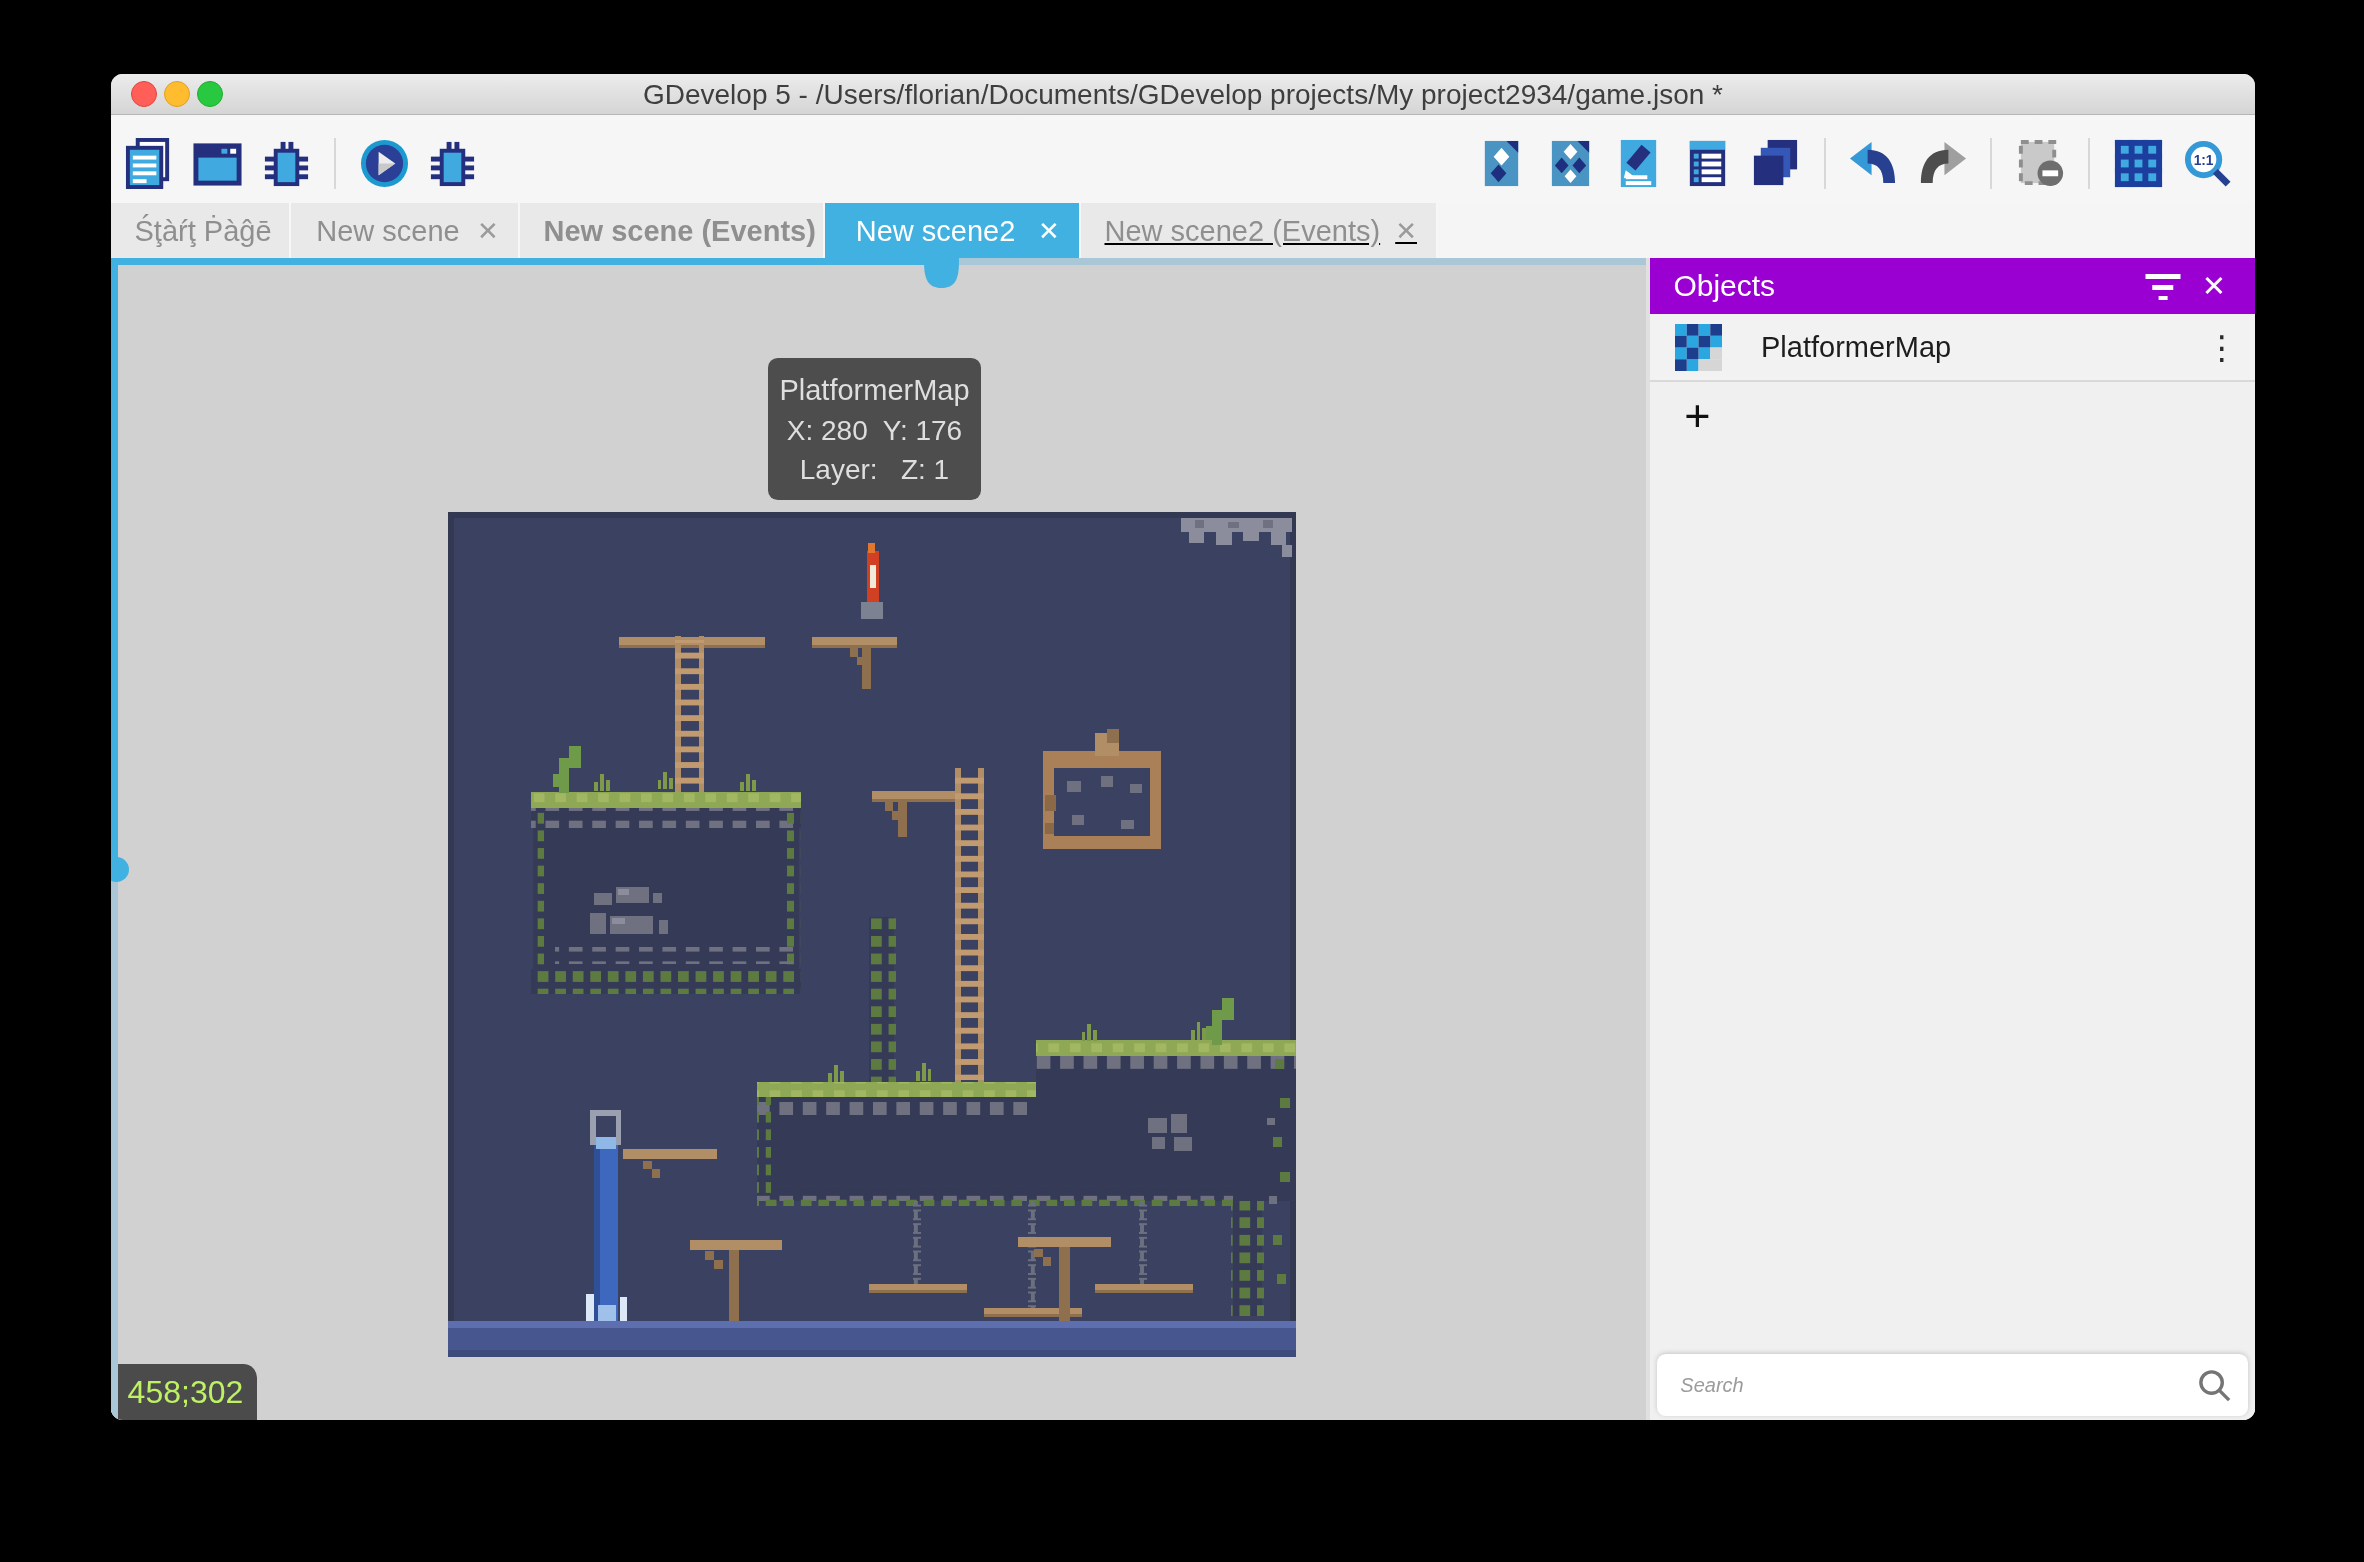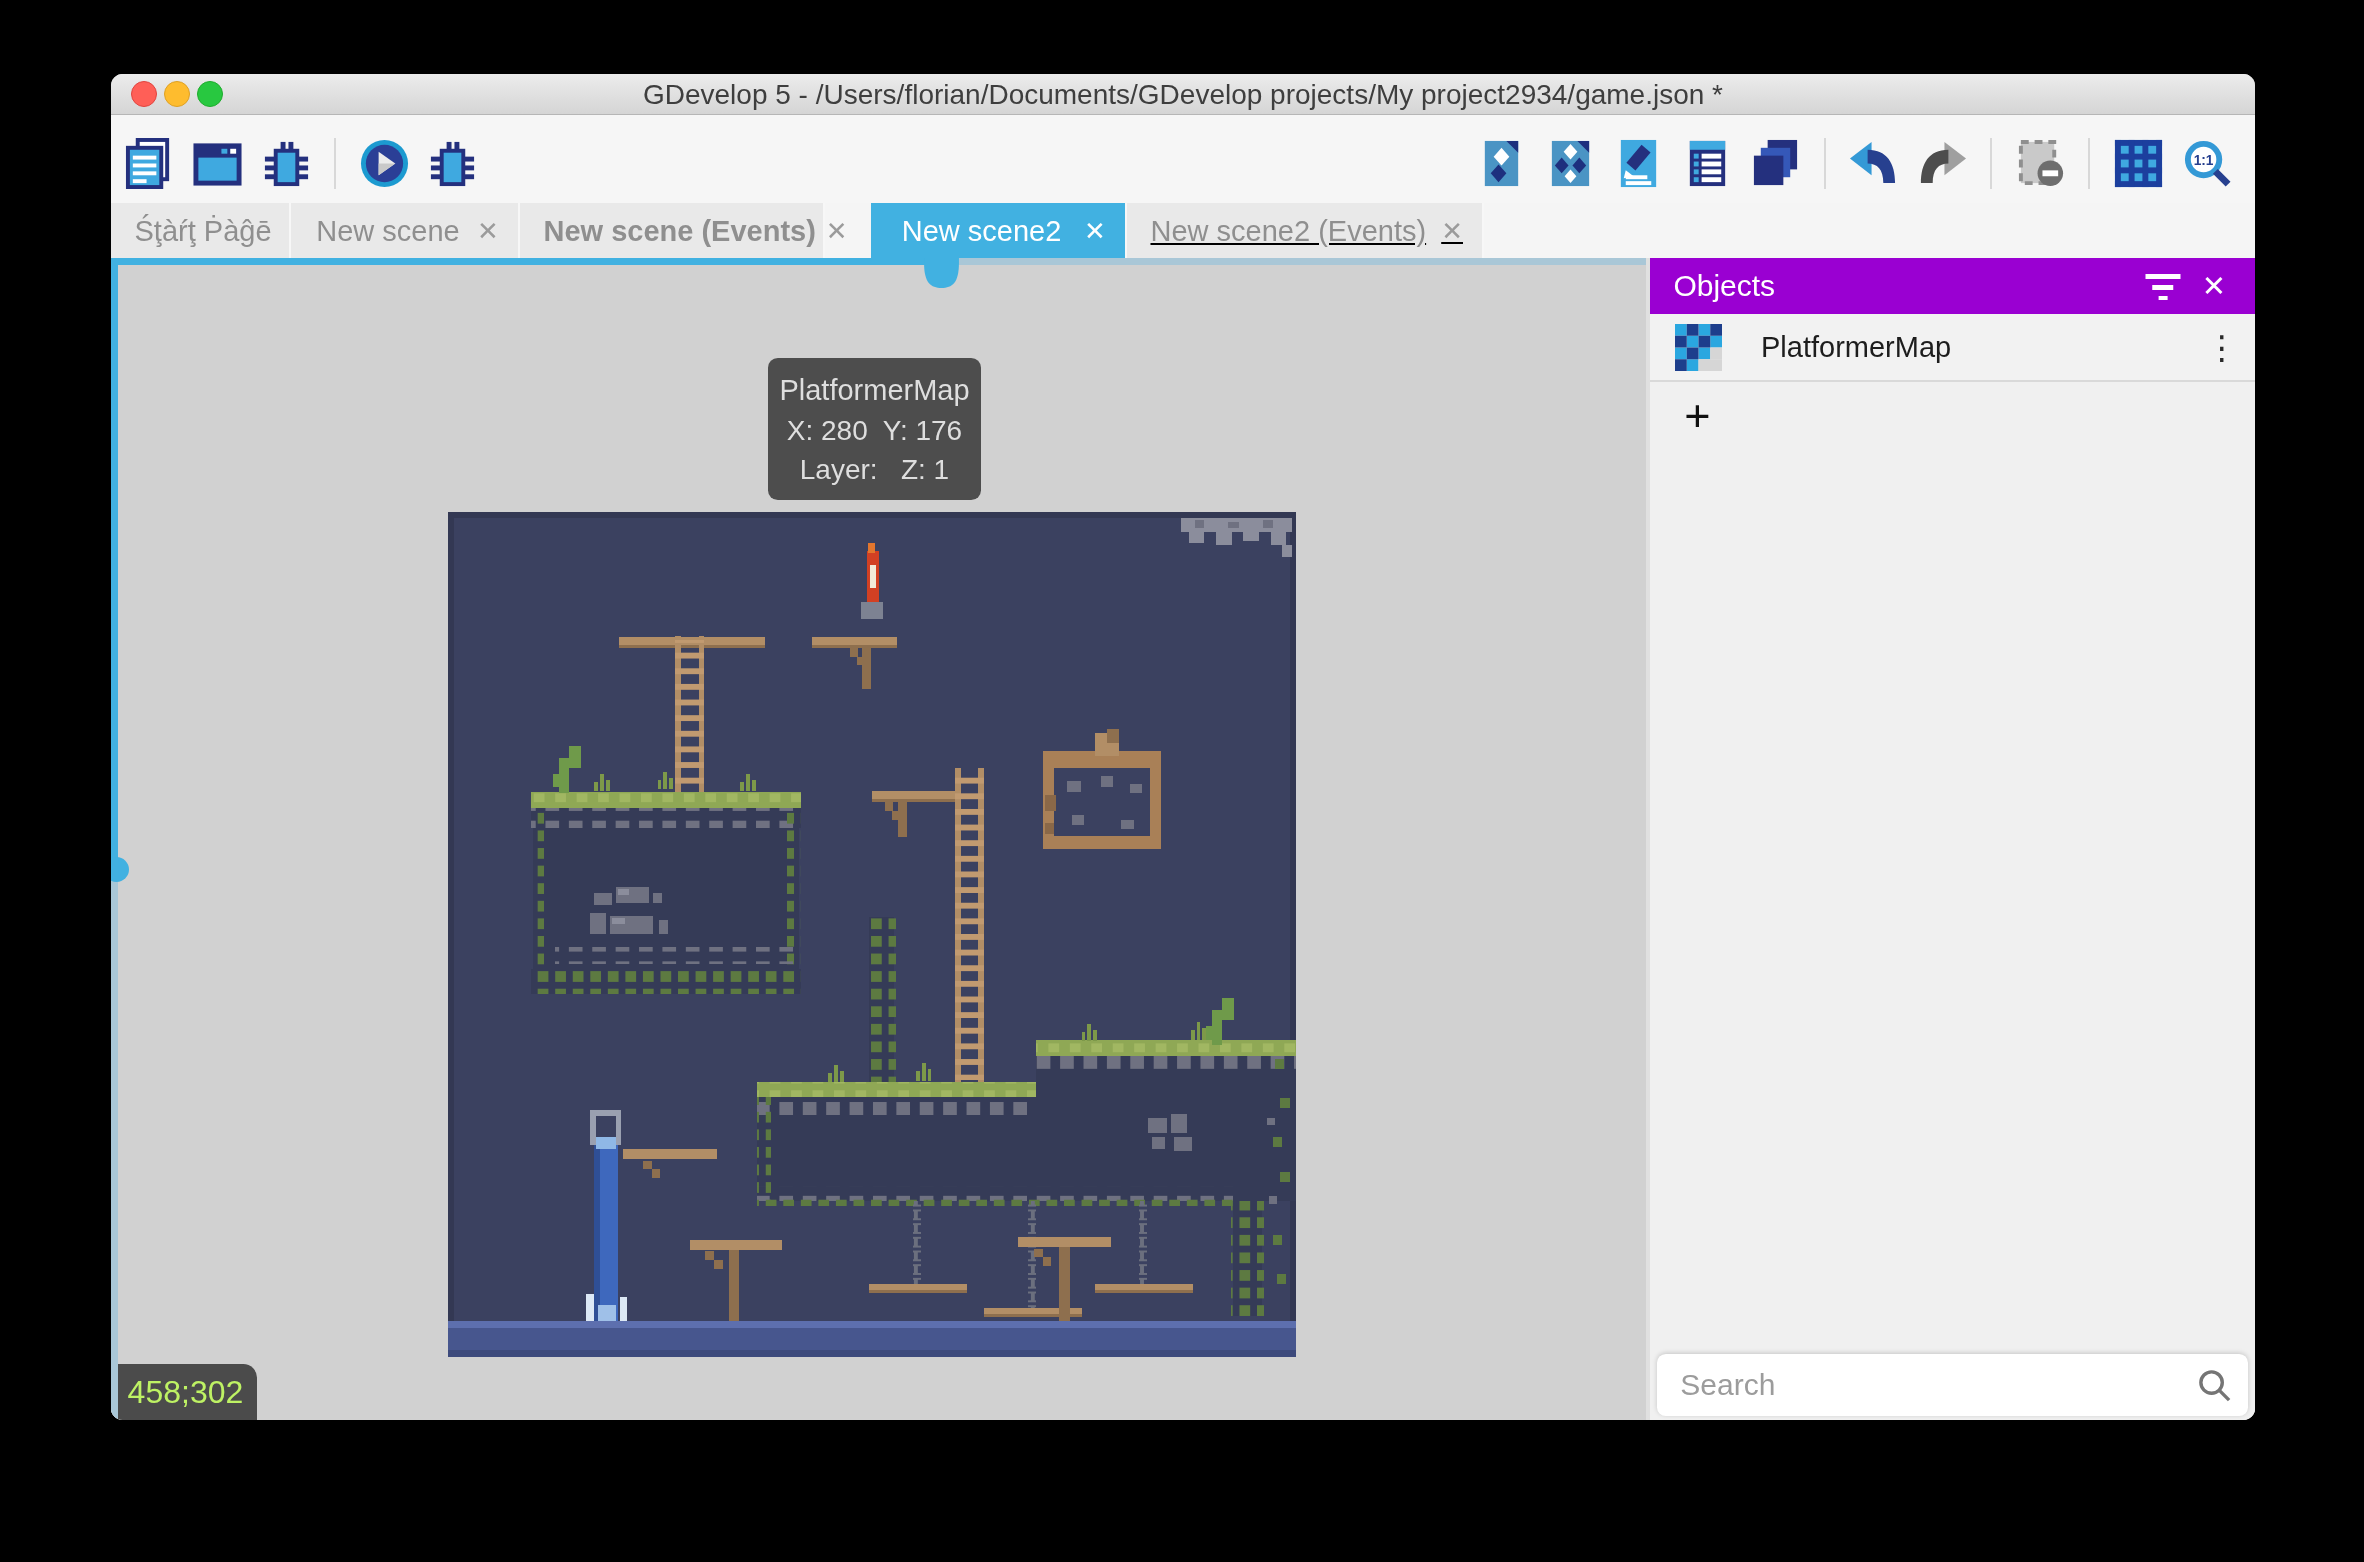--- a/index.html
+++ b/index.html
@@ -27,21 +27,21 @@
   .tb-icon svg{width:51px;height:51px;}
   .tb-sep{width:2px;height:51px;background:#d8d8d8;margin:0 5.9px;}
   
   #tabbar{position:absolute;left:0;top:129px;width:100%;height:56px;background:#f5f5f5;display:flex;}
   .tab{height:56px;display:flex;align-items:center;background:#e9e9e9;border-right:2px solid #f7f7f7;
        padding:0 13.7px;}
   .tab-label{flex:1;text-align:center;font-size:29px;color:#8f8f8f;white-space:nowrap;padding:0 9.8px;}
   .tab-close{width:33px;font-size:26px;color:#9b9b9b;text-align:center;cursor:pointer;}
   .tab.active{background:#41b1e1;}
   .tab.active .tab-label,.tab.active .tab-close{color:#fff;}
-  #tab-0{width:180px;align-items:center;} #tab-1{width:229px;} #tab-2{width:305px;font-weight:bold;} #tab-3{width:256px;margin-left:46px;} #tab-4{width:357px;text-decoration:underline;}
+  #tab-0{width:180px;align-items:center;} #tab-1{width:229px;} #tab-2{width:305px;font-weight:bold;} #tab-3{width:256px;} #tab-4{width:357px;text-decoration:underline;}
   
   #content{position:absolute;left:0;top:184px;width:100%;height:1162px;background:#e0e0e0;}
   #scene-editor{position:absolute;left:0;top:0;width:1535px;height:1162px;background:#d1d1d1;}
   #border-top-bright{position:absolute;left:0;top:0;width:830px;height:6.8px;background:#41b1e1;}
   #border-top-pale{position:absolute;left:830px;top:0;width:705px;height:6.8px;background:#a9c7d7;}
   #drop-handle{position:absolute;left:813px;top:0;}
   #border-left-bright{position:absolute;left:0;top:0;width:6.8px;height:611px;background:#41b1e1;}
   #border-left-pale{position:absolute;left:0;top:611px;width:6.8px;height:550px;background:#a9c7d7;}
   #circle-handle{position:absolute;left:-6.8px;top:599px;width:25px;height:25px;border-radius:50%;background:#41b1e1;}
   #map-wrap{position:absolute;left:337px;top:254px;width:848px;height:845px;}
@@ -67,22 +67,22 @@
            border-bottom:2px solid #d9d9d9;display:flex;align-items:center;padding:0 13.7px 0 25px;}
   .obj-thumb{width:47px;height:47px;margin-right:39px;}
   .obj-name{flex:1;font-size:29px;color:#1d1d1d;}
   .kebab{width:39px;text-align:center;font-size:33px;color:#2a2a2a;cursor:pointer;}
   #add-row{position:absolute;left:0;top:126px;width:100%;height:64px;display:flex;align-items:center;
            padding:0 17.6px 0 25px;}
   #add-label{flex:1;text-align:center;font-size:29px;color:#6e6e6e;}
   #add-plus{width:45px;text-align:center;font-size:45px;font-weight:300;color:#111;cursor:pointer;}
   #search-wrap{position:absolute;left:6.8px;right:6.8px;bottom:3.9px;height:62px;background:#fff;border-radius:8.8px;
                box-shadow:0 -1px 4.9px rgba(0,0,0,.18);display:flex;align-items:center;padding:0 15.6px 0 21.5px;}
-  #search-input{flex:1;border:none;outline:none;font-size:30px;color:#333;background:transparent;
-                font-family:"Liberation Sans",sans-serif;}
+  #search-input{flex:1;border:none;outline:none;font-size:20px;color:#333;background:transparent;
+                font-family:"Liberation Sans",sans-serif;font-style:italic;}
   #search-input::placeholder{color:#9c9c9c;}
 </style>
 </head>
 <body>
 
 <div id="stage">
  <div id="win">
 
   <div id="titlebar">
     <div class="tl" id="tl-close"></div>

